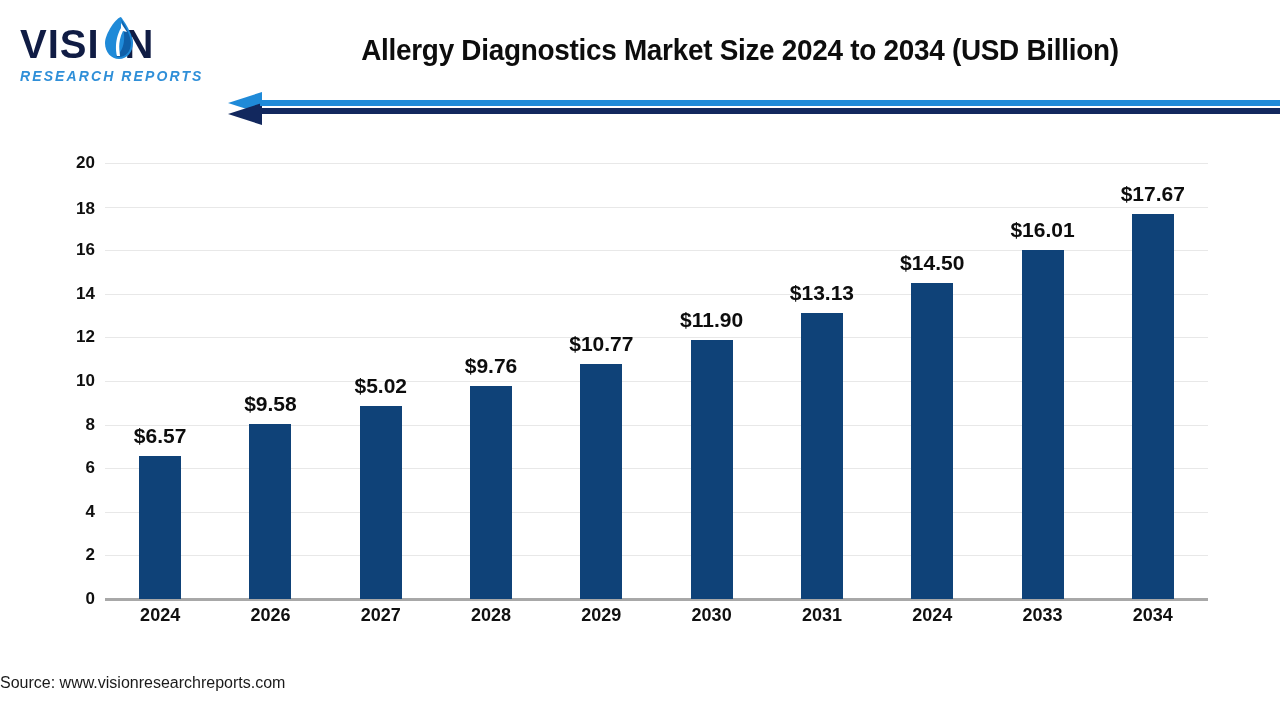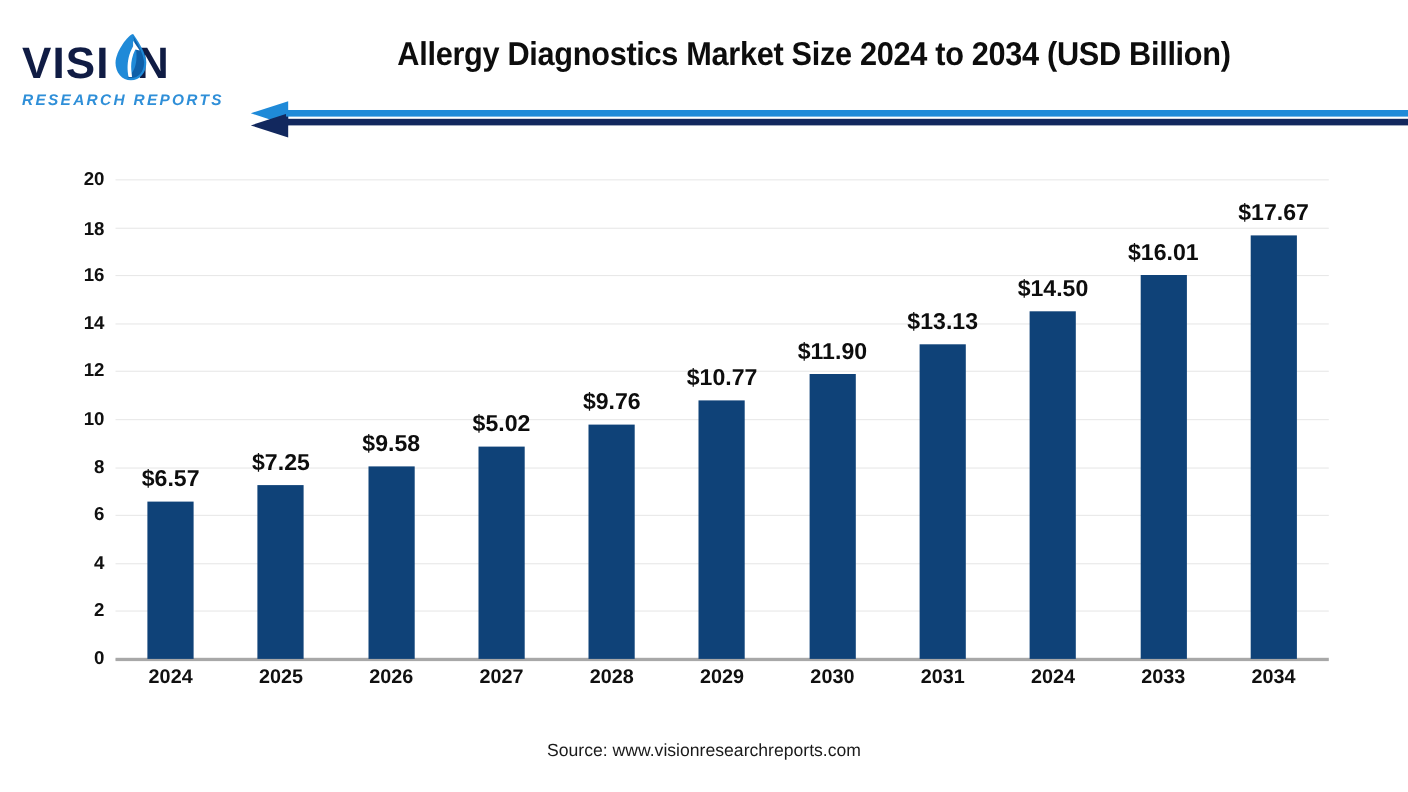--- a/index.html
+++ b/index.html
@@ -5,21 +5,21 @@
   * { margin:0; padding:0; box-sizing:border-box; }
   html, body {
     width:1280px; height:720px;
     background:#ffffff;
     font-family:"Liberation Sans", sans-serif;
     overflow:hidden;
   }
   #page { position:relative; width:1280px; height:720px; background:#fff; }
 
   
-  .logo { position:absolute; left:20px; top:36px; width:190px; height:76px; }
+  .logo { position:absolute; left:20px; top:22px; width:190px; height:76px; }
   .logo-word {
     position:relative;
     font-family:"Liberation Sans", sans-serif;
     font-weight:bold;
     font-size:40px;
     letter-spacing:1px;
     color:#101c44;
     line-height:44px;
     height:44px;
     white-space:nowrap;
@@ -146,21 +146,20 @@
     font-size:18px;
     color:#101010;
     white-space:nowrap;
   }
 
   
   .source {
     position:absolute;
     left:0; top:674px;
     width:1280px;
-    text-align:center;
     font-family:"Liberation Sans", sans-serif;
     font-size:16px;
     color:#1a1a1a;
   }
 </style>
 </head>
 <body>
 
 <div id="page">
 
@@ -215,25 +214,20 @@
         <div class="ytick" style="top: 0px;">20</div>
       </div>
     <div class="axisline"></div>
     <div class="bars" id="bars-layer">
         <div class="bar-slot">
           <div class="bar" style="height: 143.226px; background: rgb(15, 66, 120);"></div>
           <div class="bar-label" style="bottom: 151.226px;">$6.57</div>
           <div class="xtick">2024</div>
         </div>
         <div class="bar-slot">
-          <div class="bar" style="height: 158.05px; background: rgb(15, 66, 120);"></div>
-          <div class="bar-label" style="bottom: 166.05px;">$7.25</div>
-          <div class="xtick">2025</div>
-        </div>
-        <div class="bar-slot">
           <div class="bar" style="height: 174.618px; background: rgb(15, 66, 120);"></div>
           <div class="bar-label" style="bottom: 182.618px;">$9.58</div>
           <div class="xtick">2026</div>
         </div>
         <div class="bar-slot">
           <div class="bar" style="height: 192.712px; background: rgb(15, 66, 120);"></div>
           <div class="bar-label" style="bottom: 200.712px;">$5.02</div>
           <div class="xtick">2027</div>
         </div>
         <div class="bar-slot">

